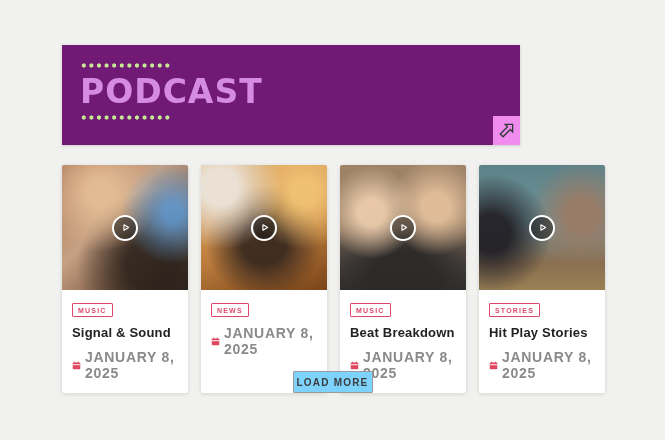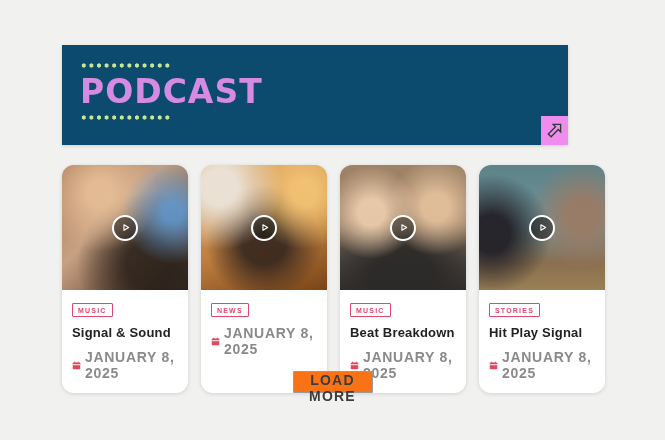--- a/index.html
+++ b/index.html
@@ -5,22 +5,22 @@
   * { margin:0; padding:0; box-sizing:border-box; }
   html,body { width:665px; height:440px; }
   body {
     font-family: "Liberation Sans", sans-serif;
     background:#f1f1ef;
     position:relative;
     overflow:hidden;
   }
   
   .banner {
-    position:absolute; left:62px; top:45px; width:506px; height:100px;
-    background:#0c4a6e;
+    position:absolute; left:62px; top:45px; width:458px; height:100px;
+    background:#701a75;
     box-shadow:0 1px 3px rgba(0,0,0,.15);
   }
   .banner-inner { padding:18px 0 0 18px; }
   .dots {
     width:90px; height:5px;
     background-image:radial-gradient(circle, #c6e795 1.9px, transparent 2.3px);
     background-size:7.6px 5px;
     background-repeat:repeat-x;
     background-position:0 50%;
   }
@@ -35,21 +35,21 @@
     cursor:pointer;
   }
   .arrow-box svg { width:21px; height:21px; display:block; }
 
   
   .cards {
     position:absolute; left:62px; top:165px; width:543px;
     display:grid; grid-template-columns:repeat(4,1fr); gap:13px;
   }
   .card {
-    background:#fff; border-radius:12px; overflow:hidden;
+    background:#fff; border-radius:2px; overflow:hidden;
     box-shadow:0 1px 4px rgba(0,0,0,.13);
     cursor:pointer;
   }
   .card-img { position:relative; height:125px; width:100%; }
   .img-0 {
     background:
       radial-gradient(circle at 88% 38%, rgba(96,156,214,.85) 0 7%, rgba(96,156,214,0) 38%),
       radial-gradient(circle at 30% 22%, rgba(230,190,150,.9) 0 10%, rgba(230,190,150,0) 45%),
       radial-gradient(circle at 70% 80%, rgba(40,32,26,.85) 0 18%, rgba(40,32,26,0) 55%),
       linear-gradient(135deg, #a9795a 0%, #c7a183 40%, #6b4a35 78%, #2f2620 100%);
@@ -95,23 +95,23 @@
   .date-row { display:flex; align-items:center; gap:4px; }
   .date-row svg { width:9px; height:9px; flex:0 0 auto; }
   .date-text {
     font-size:14px; font-weight:bold; color:#8a8a8a; letter-spacing:.7px;
   }
 
   
   .load-more {
     position:absolute; top:371px; left:50%; transform:translateX(-50%);
     width:80px; height:22px;
-    background:#f97316; border:1px solid #9a9a9a; border-radius:1px;
+    background:#7dd3fc; border:1px solid #9a9a9a; border-radius:1px;
     font-family:"Liberation Sans", sans-serif;
-    font-size:14px; font-weight:bold; letter-spacing:1.2px; color:#3c3c3c;
+    font-size:10px; font-weight:bold; letter-spacing:1.2px; color:#3c3c3c;
     cursor:pointer;
   }
 </style>
 </head>
 <body>
 
 <header class="banner">
   <div class="banner-inner">
     <div class="dots"></div>
     <h1>PODCAST</h1>
@@ -197,21 +197,21 @@
   <article class="card">
     <div class="card-img img-3">
       <div class="play">
         <svg viewBox="0 0 24 24">
             <polygon points="9.5,7.5 17,12 9.5,16.5" fill="none" stroke="#ffffff" stroke-width="1.8" stroke-linejoin="round"></polygon>
           </svg>
       </div>
     </div>
     <div class="card-body">
       <span class="tag">STORIES</span>
-      <h3 class="card-title">Hit Play Signal</h3>
+      <h3 class="card-title">Hit Play Stories</h3>
       <div class="date-row">
         <svg viewBox="0 0 12 12">
           <rect x="1" y="2" width="10" height="9" rx="1" fill="#e0485f"></rect>
           <rect x="1" y="4.4" width="10" height="1.2" fill="#ffffff"></rect>
           <rect x="3" y="0.8" width="1.4" height="2.4" rx="0.5" fill="#e0485f"></rect>
           <rect x="7.6" y="0.8" width="1.4" height="2.4" rx="0.5" fill="#e0485f"></rect>
         </svg>
         <span class="date-text">JANUARY 8, 2025</span>
       </div>
     </div>

